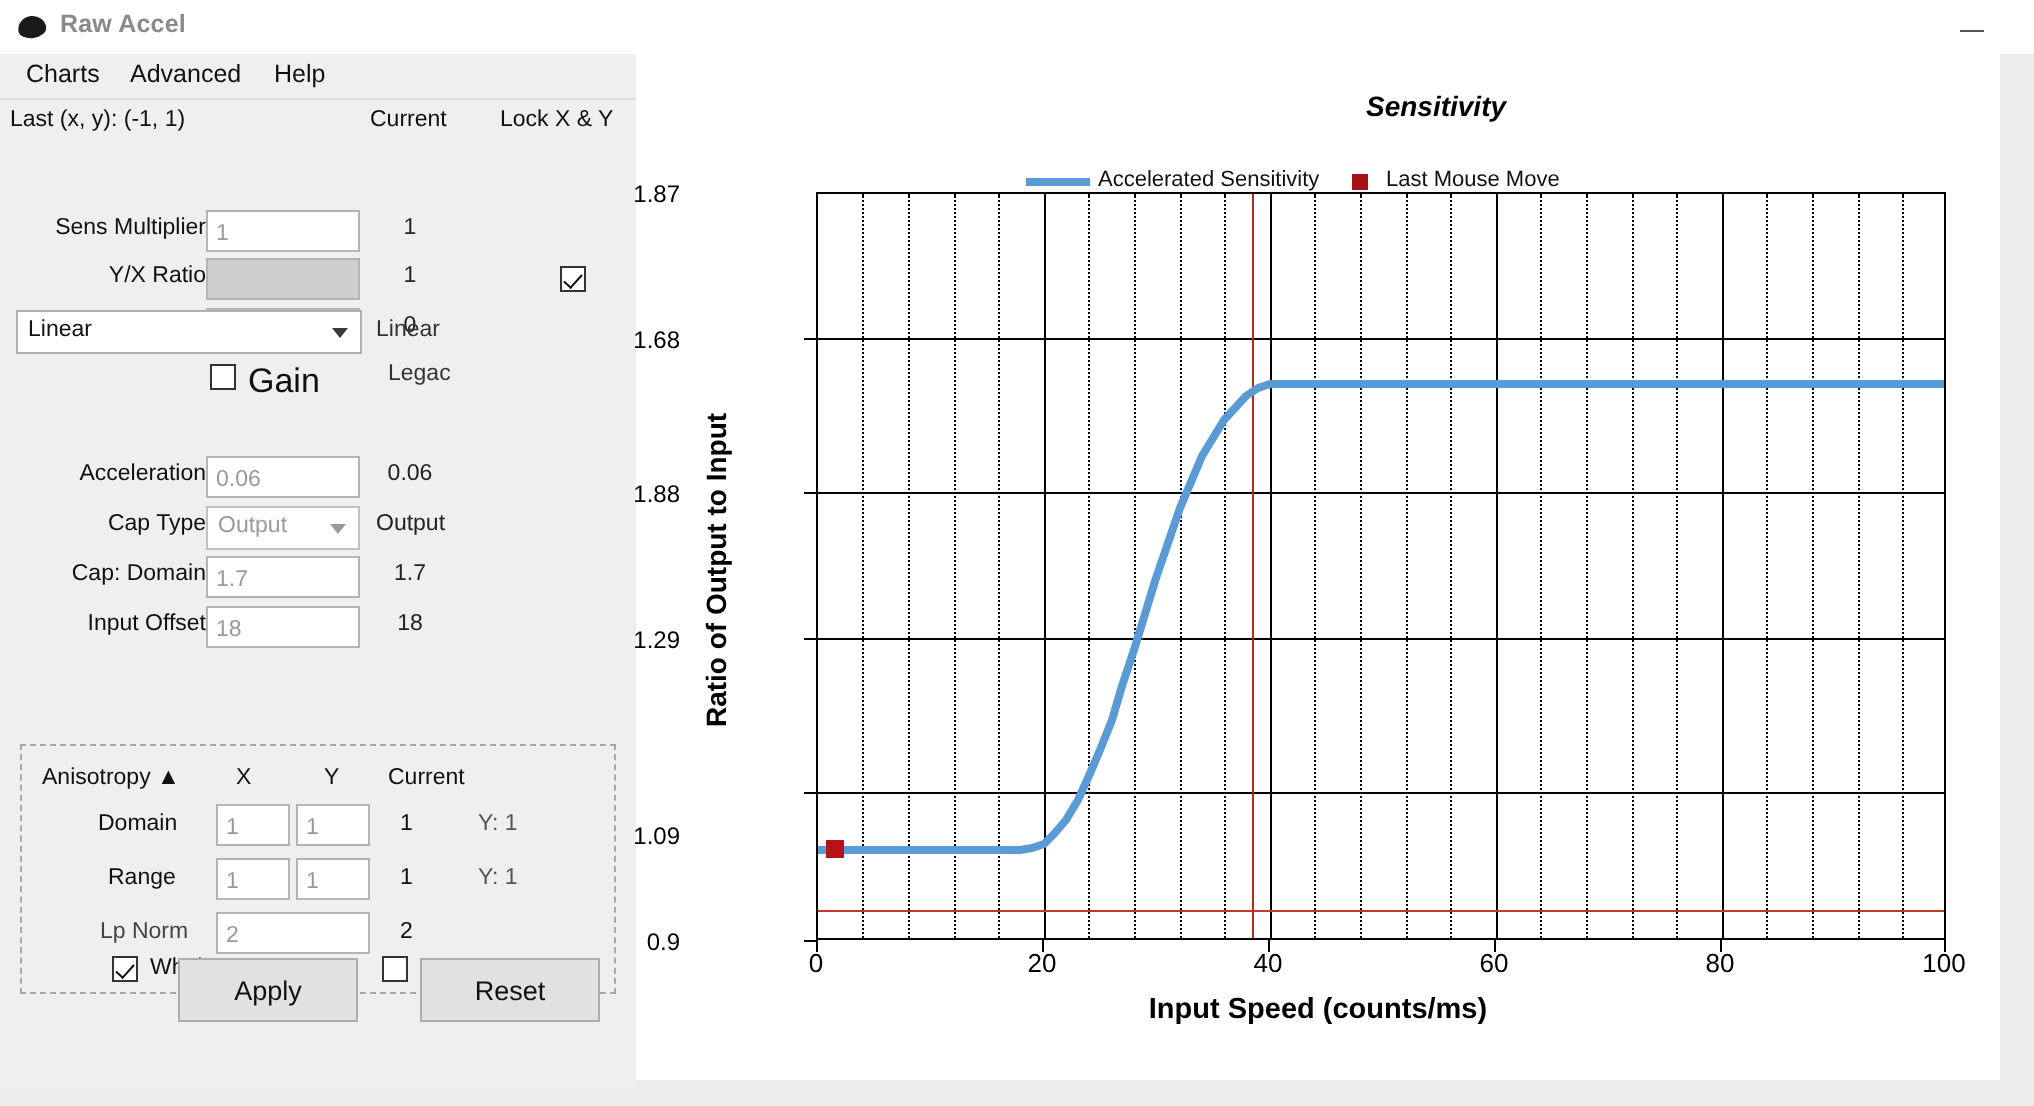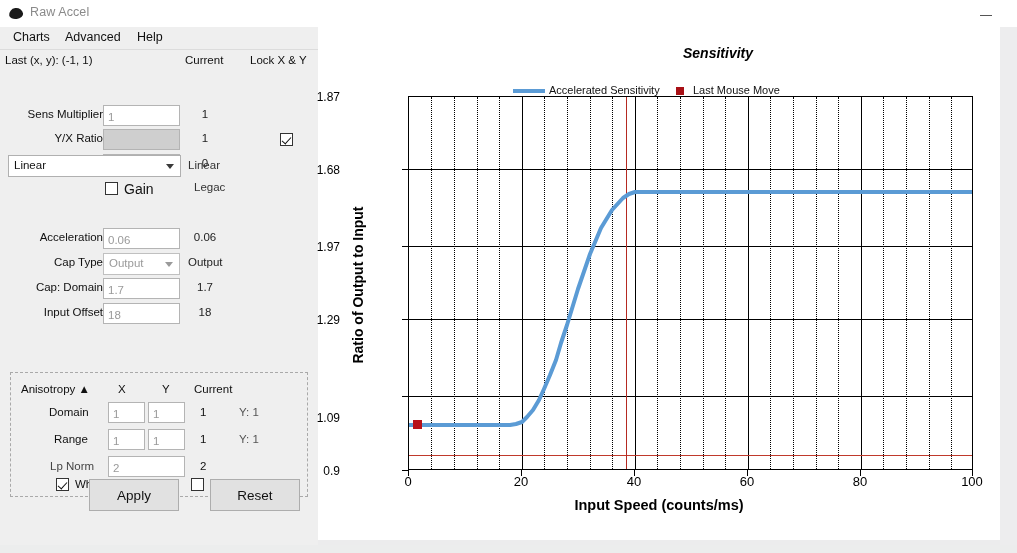--- a/index.html
+++ b/index.html
@@ -12,20 +12,21 @@
   }
   #app{
     position:relative;width:1017px;height:553px;
     background:#ececed;
   }
   
   .titlebar{
     position:absolute;left:0;top:0;width:1017px;height:27px;
     background:#ffffff;
     border-bottom:5px solid #f97316;
+    font-weight:bold;
   }
   .tb-icon{
     position:absolute;left:9px;top:8px;width:14px;height:11px;
   }
   .tb-icon .blob{
     width:14px;height:11px;background:#1a1a1a;
     border-radius:50% 50% 50% 50%/60% 60% 40% 40%;
     transform:rotate(-8deg);
   }
   .tb-title{
@@ -87,21 +88,21 @@
     position:absolute;font-size:11.5px;color:#222;text-align:center;width:34px;
   }
   .chk{
     position:absolute;width:13px;height:13px;box-sizing:border-box;
     background:#fff;border:1px solid #333;
   }
   .chk.on::after{
     content:"";position:absolute;left:3px;top:1px;width:4px;height:8px;
     border:solid #111;border-width:0 1.6px 1.6px 0;transform:rotate(42deg);
   }
-  .chklabel{position:absolute;font-size:14px;color:#101010;}
+  .chklabel{position:absolute;font-size:17px;color:#101010;}
 
   .combo{
     position:absolute;box-sizing:border-box;height:22px;
     background:#ffffff;border:1px solid #b0b0b0;
     font-size:11.5px;color:#111;padding:3px 0 0 5px;
   }
   .combo.dim{color:#9a9a9a;border:1px solid #c0c0c0;}
   .combo .arrow{
     position:absolute;right:7px;top:8px;width:7px;height:4px;
   }
@@ -318,21 +319,21 @@
 
     <div class="legend">
       <span class="lg-line"></span>
       <span class="lg-t1">Accelerated Sensitivity</span>
       <span class="lg-sq"></span>
       <span class="lg-t2">Last Mouse Move</span>
     </div>
 
     <div class="ytick" style="top:63px;">1.87</div>
     <div class="ytick" style="top:136px;">1.68</div>
-    <div class="ytick" style="top:213px;">1.97</div>
+    <div class="ytick" style="top:213px;">1.88</div>
     <div class="ytick" style="top:286px;">1.29</div>
     <div class="ytick" style="top:384px;">1.09</div>
     <div class="ytick" style="top:437px;">0.9</div>
 
     <div class="tickmark-y" style="top:142px;"></div>
     <div class="tickmark-y" style="top:219px;"></div>
     <div class="tickmark-y" style="top:292px;"></div>
     <div class="tickmark-y" style="top:369px;"></div>
     <div class="tickmark-y" style="top:443px;"></div>
 

